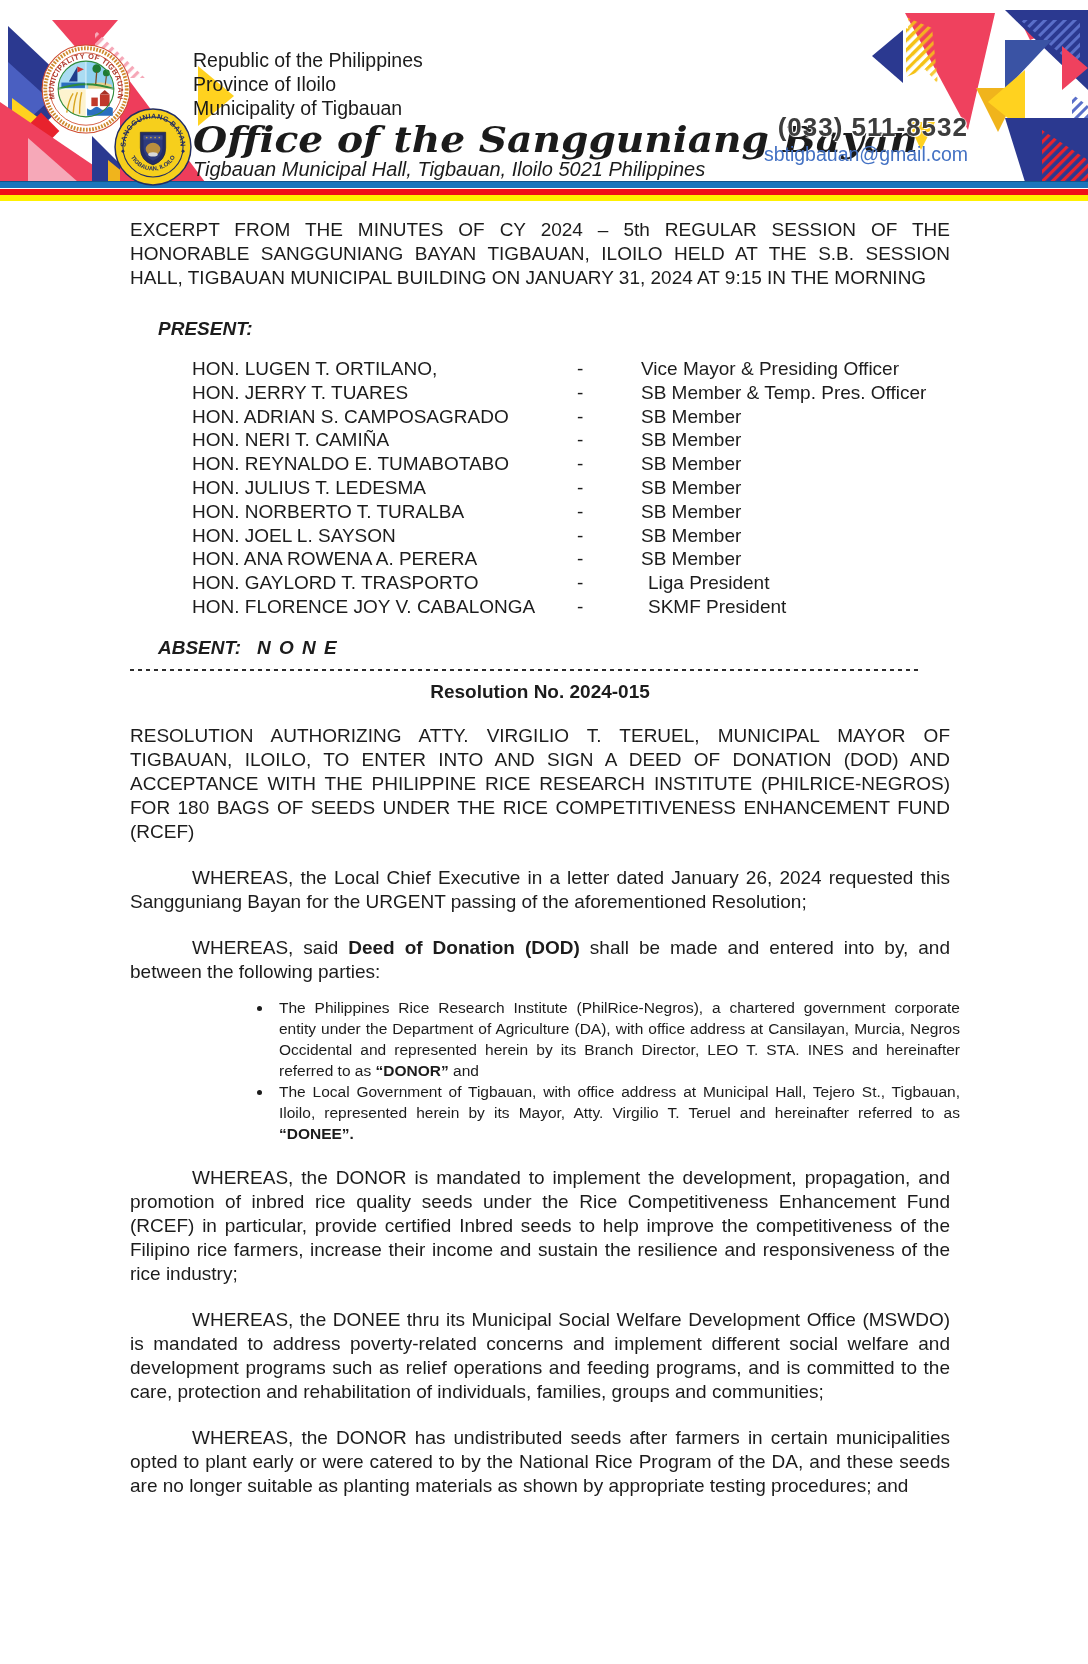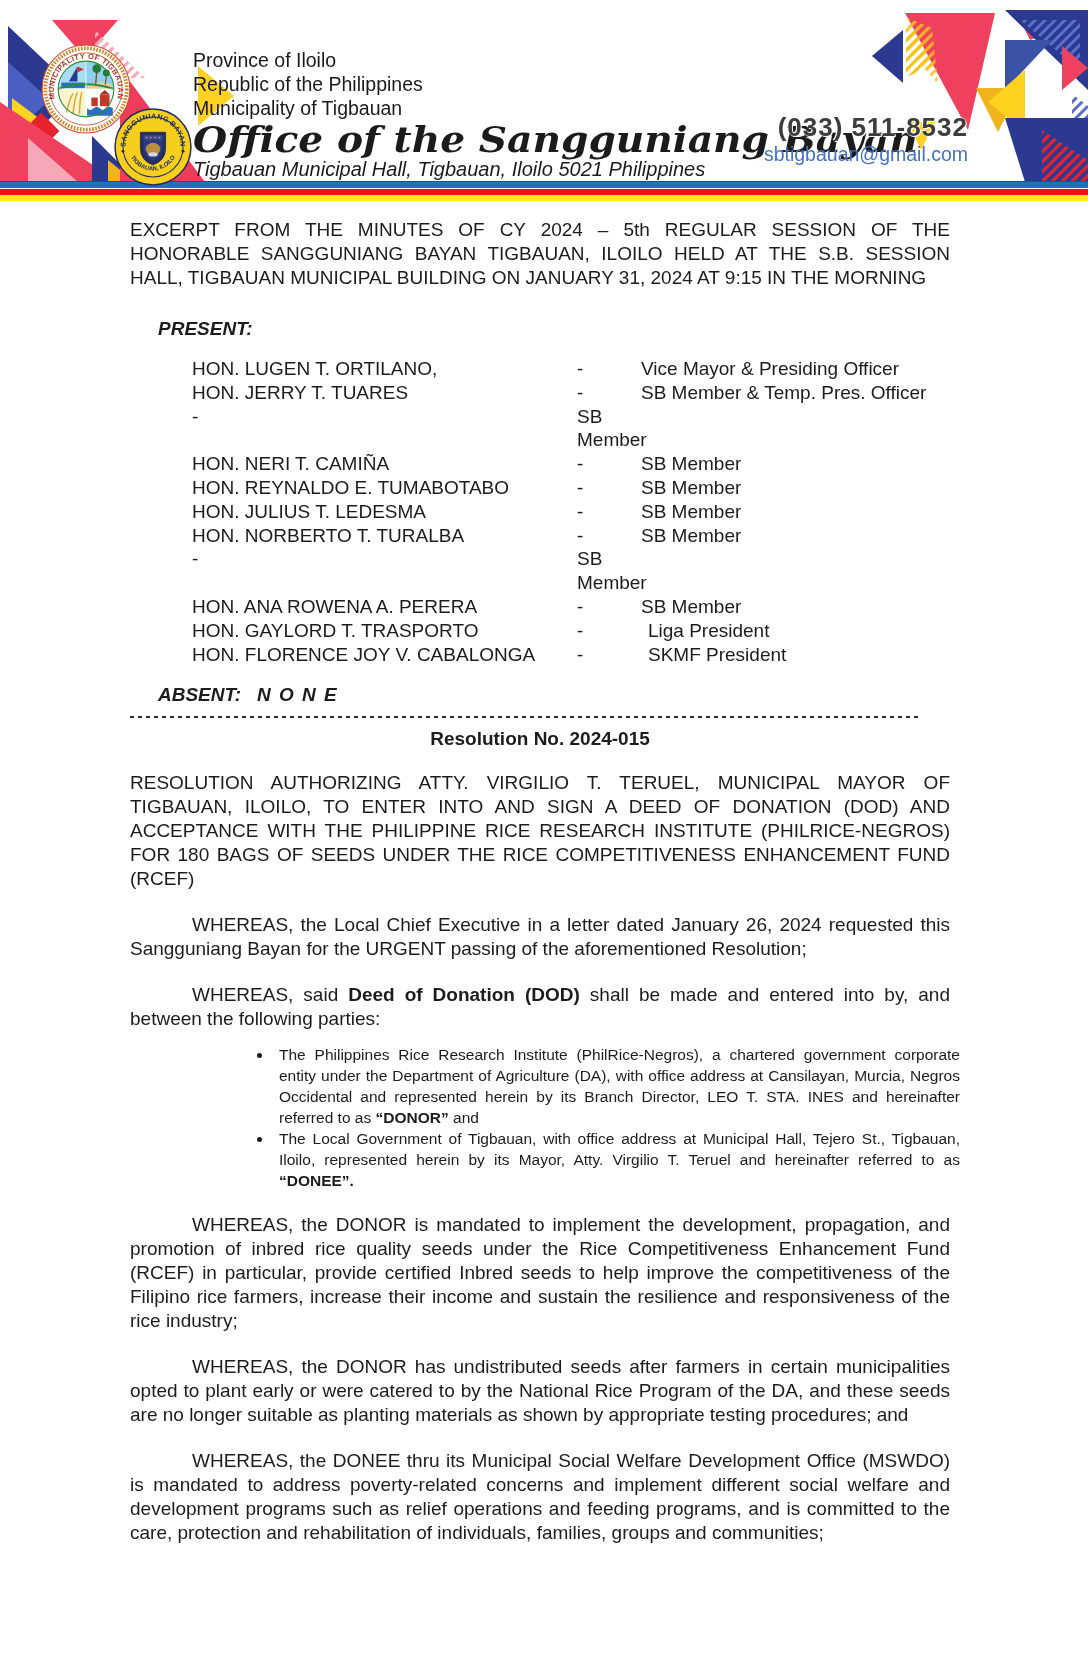--- a/index.html
+++ b/index.html
@@ -165,22 +165,22 @@
       <rect x="28" y="26" width="18" height="4" fill="#3D4A8D"></rect>
       <circle cx="31" cy="28" r="0.8" fill="#CAA44A"></circle>
       <circle cx="35" cy="28" r="0.8" fill="#CAA44A"></circle>
       <circle cx="39" cy="28" r="0.8" fill="#CAA44A"></circle>
       <circle cx="43" cy="28" r="0.8" fill="#CAA44A"></circle>
       <ellipse cx="37" cy="39" rx="7" ry="6" fill="#B98F3E"></ellipse>
       <ellipse cx="37" cy="44" rx="4.5" ry="2" fill="#D8D8D8"></ellipse>
     </svg>
 
     <div class="hdr-text">
+      <div class="hdr-line">Republic of the Philippines</div>
       <div class="hdr-line">Province of Iloilo</div>
-      <div class="hdr-line">Republic of the Philippines</div>
       <div class="hdr-line">Municipality of Tigbauan</div>
       <div class="hdr-office">Office of the Sangguniang Bayan</div>
       <div class="hdr-addr">Tigbauan Municipal Hall, Tigbauan, Iloilo 5021 Philippines</div>
     </div>
 
     <div class="contact">
       <div class="phone">(033) 511-8532</div>
       <div class="email">sbtigbauan@gmail.com</div>
     </div>
 
@@ -204,20 +204,21 @@
           <span class="att-name">HON. LUGEN T. ORTILANO,</span>
           <span class="att-dash">-</span>
           <span class="att-role">Vice Mayor &amp; Presiding Officer</span>
         </div>
         <div class="att-row">
           <span class="att-name">HON. JERRY T. TUARES</span>
           <span class="att-dash">-</span>
           <span class="att-role">SB Member &amp; Temp. Pres. Officer</span>
         </div>
         <div class="att-row">
+          <span class="att-name">HON. ADRIAN S. CAMPOSAGRADO</span>
           <span class="att-dash">-</span>
           <span class="att-role">SB Member</span>
         </div>
         <div class="att-row">
           <span class="att-name">HON. NERI T. CAMIÑA</span>
           <span class="att-dash">-</span>
           <span class="att-role">SB Member</span>
         </div>
         <div class="att-row">
           <span class="att-name">HON. REYNALDO E. TUMABOTABO</span>
@@ -228,20 +229,21 @@
           <span class="att-name">HON. JULIUS T. LEDESMA</span>
           <span class="att-dash">-</span>
           <span class="att-role">SB Member</span>
         </div>
         <div class="att-row">
           <span class="att-name">HON. NORBERTO T. TURALBA</span>
           <span class="att-dash">-</span>
           <span class="att-role">SB Member</span>
         </div>
         <div class="att-row">
+          <span class="att-name">HON. JOEL L. SAYSON</span>
           <span class="att-dash">-</span>
           <span class="att-role">SB Member</span>
         </div>
         <div class="att-row">
           <span class="att-name">HON. ANA ROWENA A. PERERA</span>
           <span class="att-dash">-</span>
           <span class="att-role">SB Member</span>
         </div>
         <div class="att-row">
           <span class="att-name">HON. GAYLORD T. TRASPORTO</span>
@@ -269,19 +271,19 @@
 
       <p class="para w"><span>WHEREAS, said </span><b>Deed of Donation (DOD)</b><span> shall be made and entered into by, and between the following parties:</span></p>
 
       <ul class="bullets">
         <li><span>The Philippines Rice Research Institute (PhilRice-Negros), a chartered government corporate entity under the Department of Agriculture (DA), with office address at Cansilayan, Murcia, Negros Occidental and represented herein by its Branch Director, LEO T. STA. INES and hereinafter referred to as </span><span class="bi">“DONOR”</span><span> and</span></li>
         <li><span>The Local Government of Tigbauan, with office address at Municipal Hall, Tejero St., Tigbauan, Iloilo, represented herein by its Mayor, Atty. Virgilio T. Teruel and hereinafter referred to as </span><span class="bi">“DONEE”.</span><span></span></li>
       </ul>
 
       <p class="para w">WHEREAS, the DONOR is mandated to implement the development, propagation, and promotion of inbred rice quality seeds under the Rice Competitiveness Enhancement Fund (RCEF) in particular, provide certified Inbred seeds to help improve the competitiveness of the Filipino rice farmers, increase their income and sustain the resilience and responsiveness of the rice industry;</p>
 
+      <p class="para w">WHEREAS, the DONEE thru its Municipal Social Welfare Development Office (MSWDO) is mandated to address poverty-related concerns and implement different social welfare and development programs such as relief operations and feeding programs, and is committed to the care, protection and rehabilitation of individuals, families, groups and communities;</p>
+
       <p class="para w">WHEREAS, the DONOR has undistributed seeds after farmers in certain municipalities opted to plant early or were catered to by the National Rice Program of the DA, and these seeds are no longer suitable as planting materials as shown by appropriate testing procedures; and</p>
-
-      <p class="para w">WHEREAS, the DONEE thru its Municipal Social Welfare Development Office (MSWDO) is mandated to address poverty-related concerns and implement different social welfare and development programs such as relief operations and feeding programs, and is committed to the care, protection and rehabilitation of individuals, families, groups and communities;</p>
 
     </div>
   </div>
 </div>
 
 </body></html>

